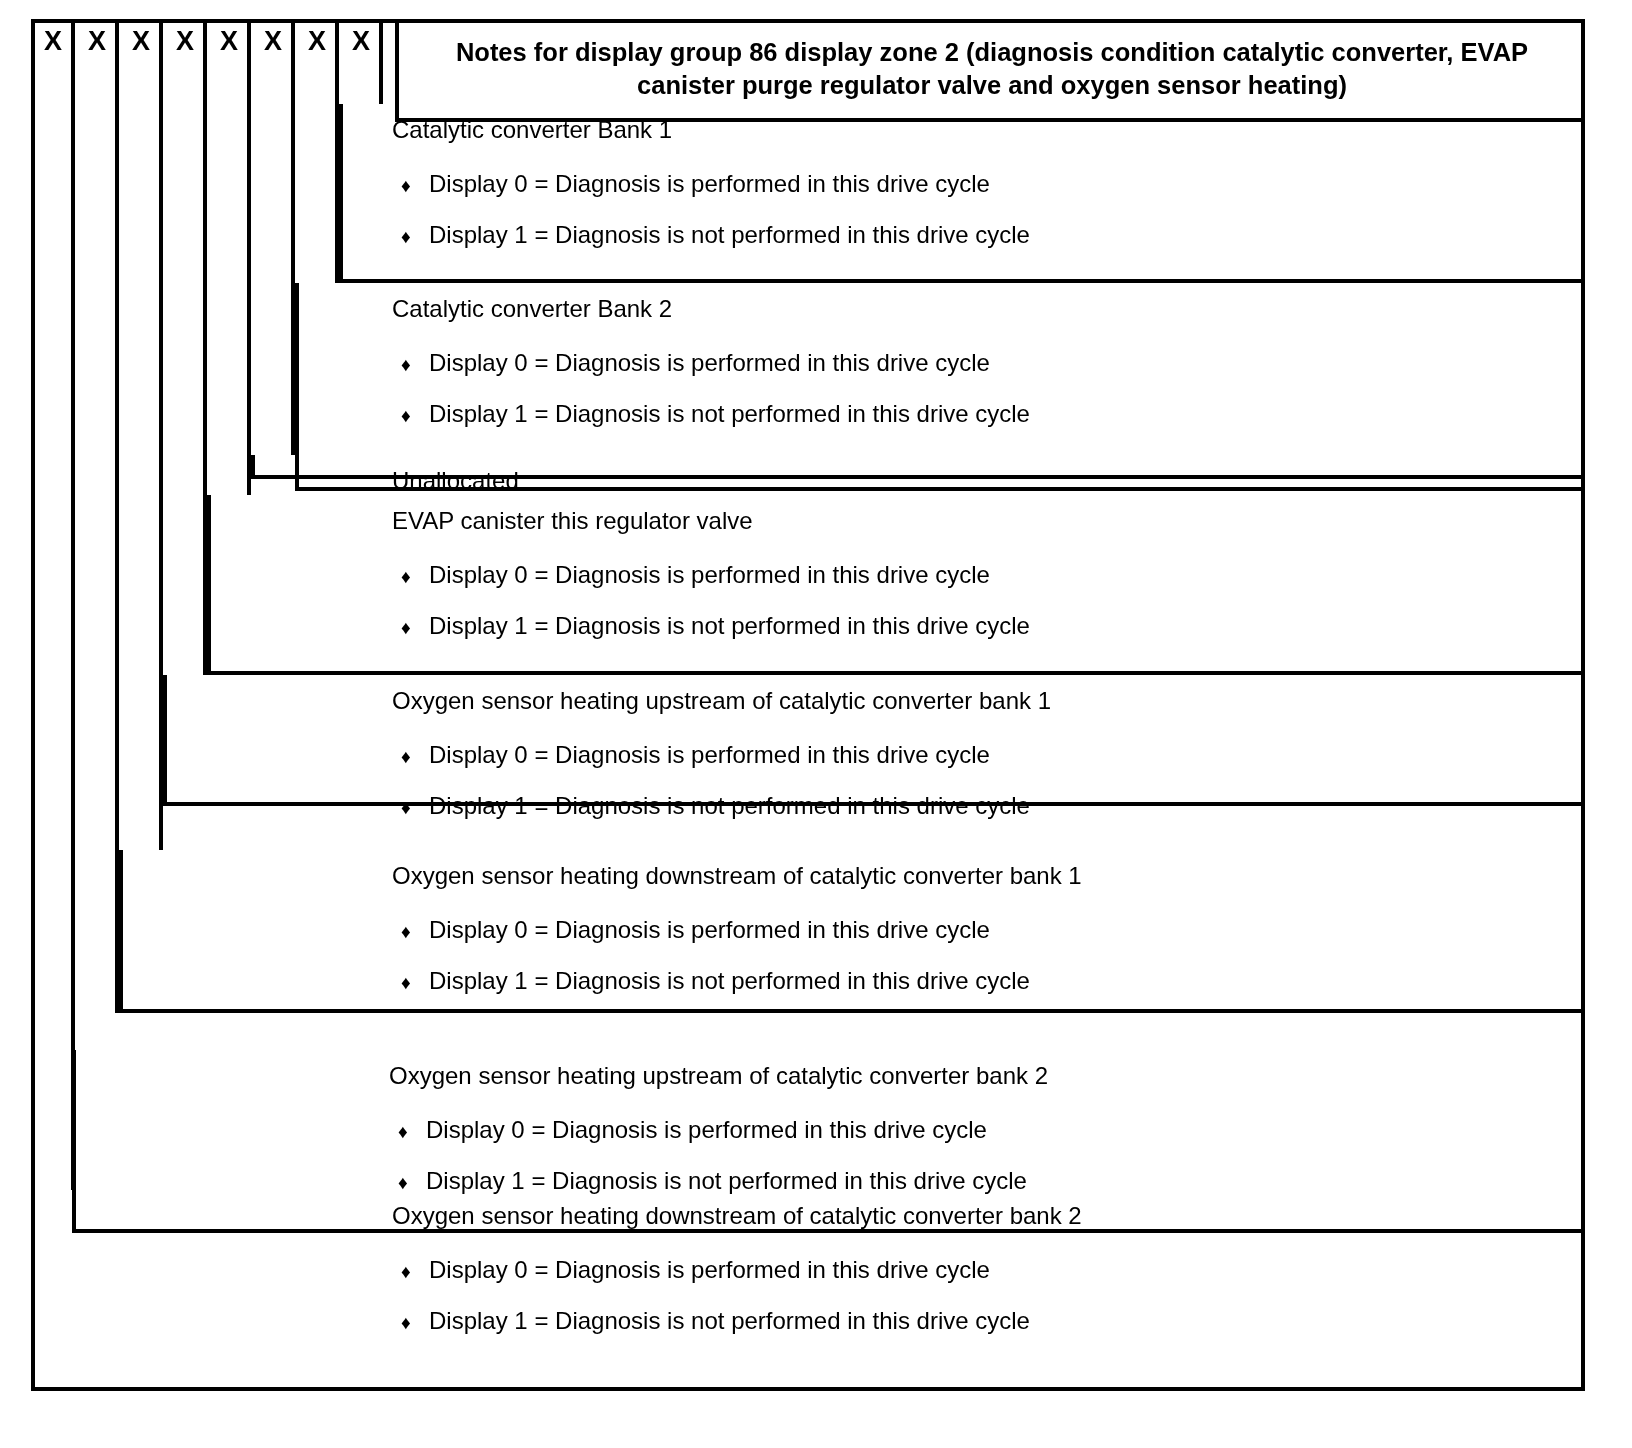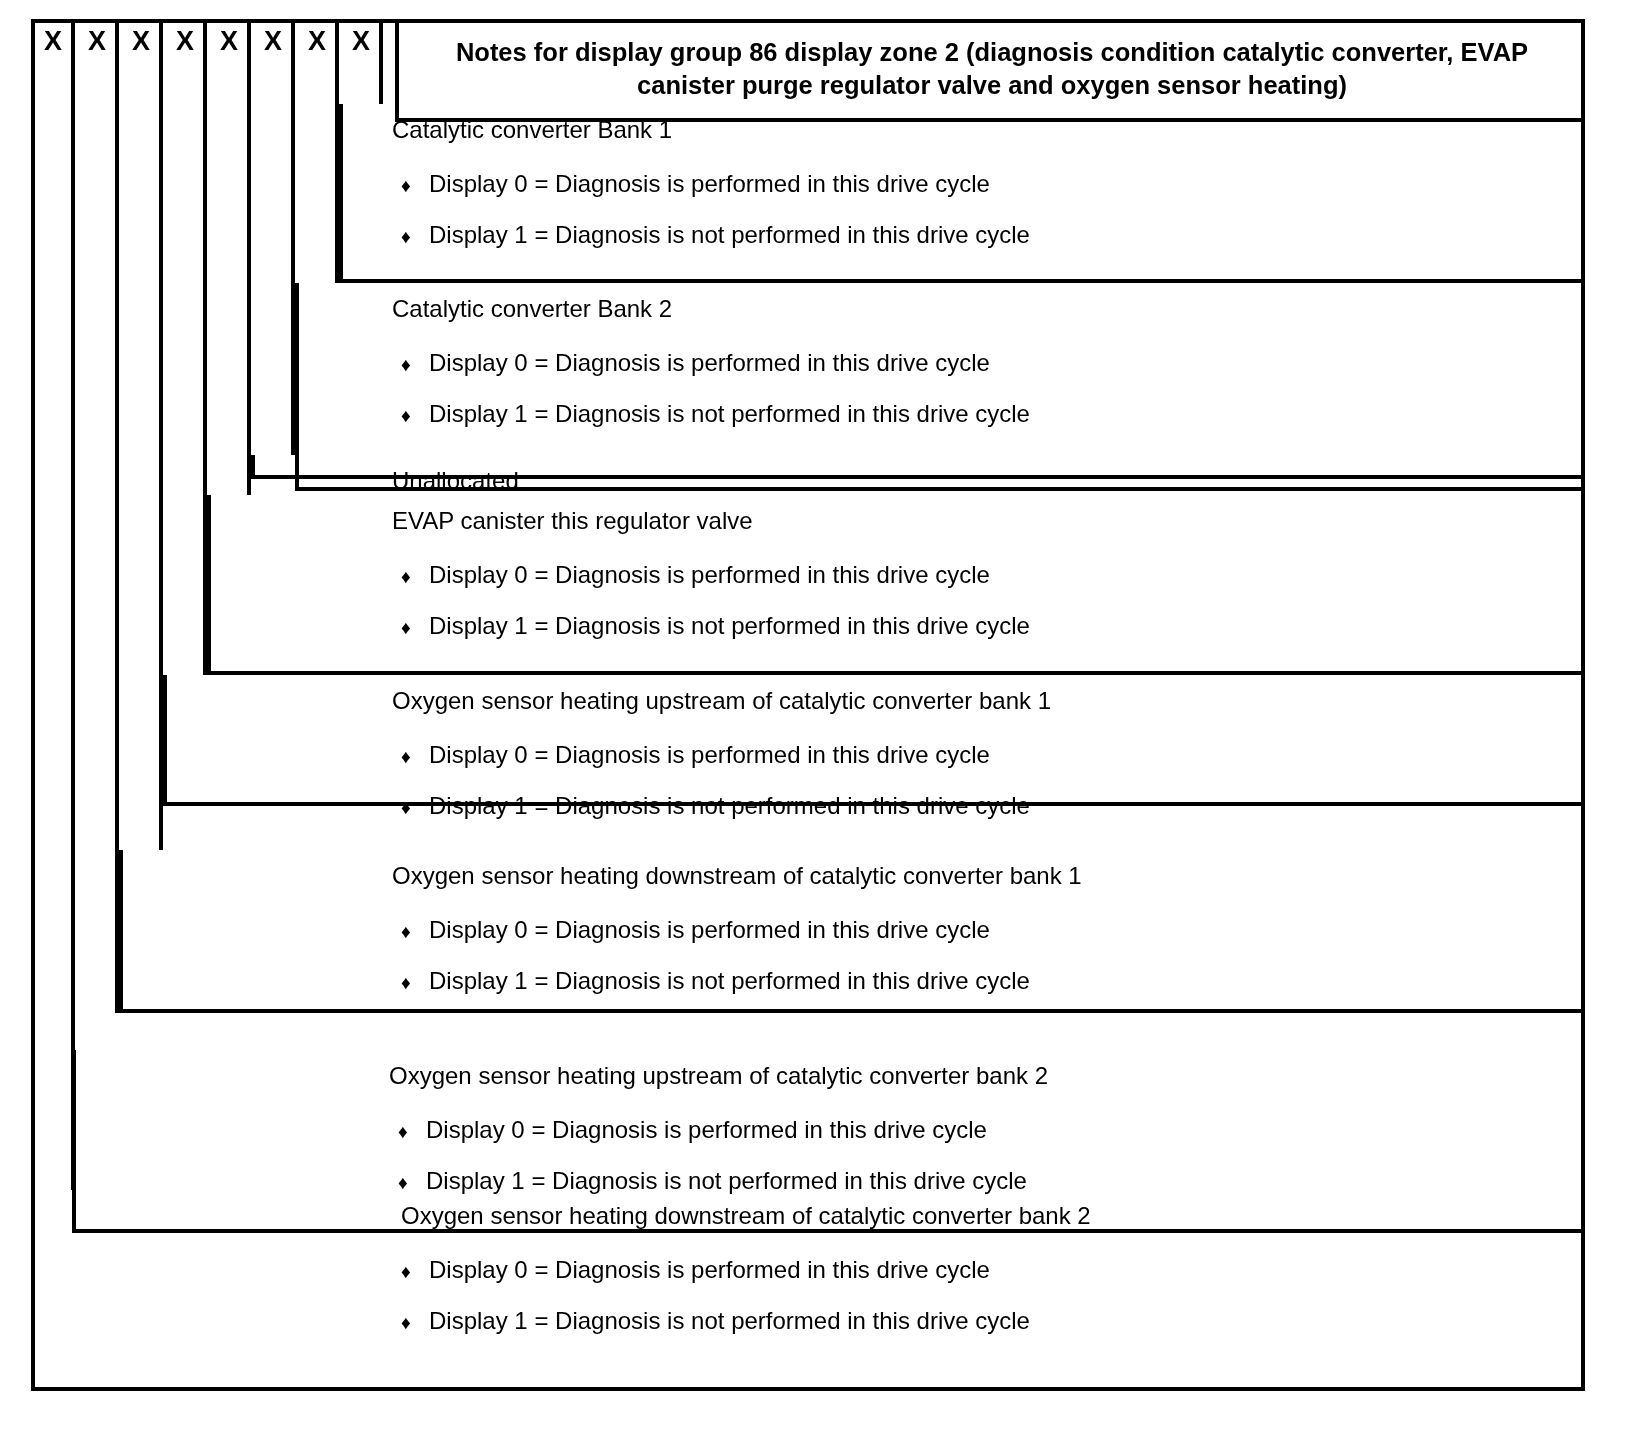--- a/index.html
+++ b/index.html
@@ -218,21 +218,21 @@
             <span class="bullet-glyph">♦</span>
             <span class="bullet-text">Display 0 = Diagnosis is performed in this drive cycle</span>
           </div>
           <div class="bullet-row">
             <span class="bullet-glyph">♦</span>
             <span class="bullet-text">Display 1 = Diagnosis is not performed in this drive cycle</span>
           </div>
         </div>
       </div>
       <div class="section no-bottom" style="left: 31px; top: 1190px; height: 201px;">
-        <div class="sec-heading" style="left: 357px; margin-left: 9px;">Oxygen sensor heating downstream of catalytic converter bank 2</div>
+        <div class="sec-heading" style="left: 357px;">Oxygen sensor heating downstream of catalytic converter bank 2</div>
         <div class="bullets" style="left: 366px;">
           <div class="bullet-row">
             <span class="bullet-glyph">♦</span>
             <span class="bullet-text">Display 0 = Diagnosis is performed in this drive cycle</span>
           </div>
           <div class="bullet-row">
             <span class="bullet-glyph">♦</span>
             <span class="bullet-text">Display 1 = Diagnosis is not performed in this drive cycle</span>
           </div>
         </div>

